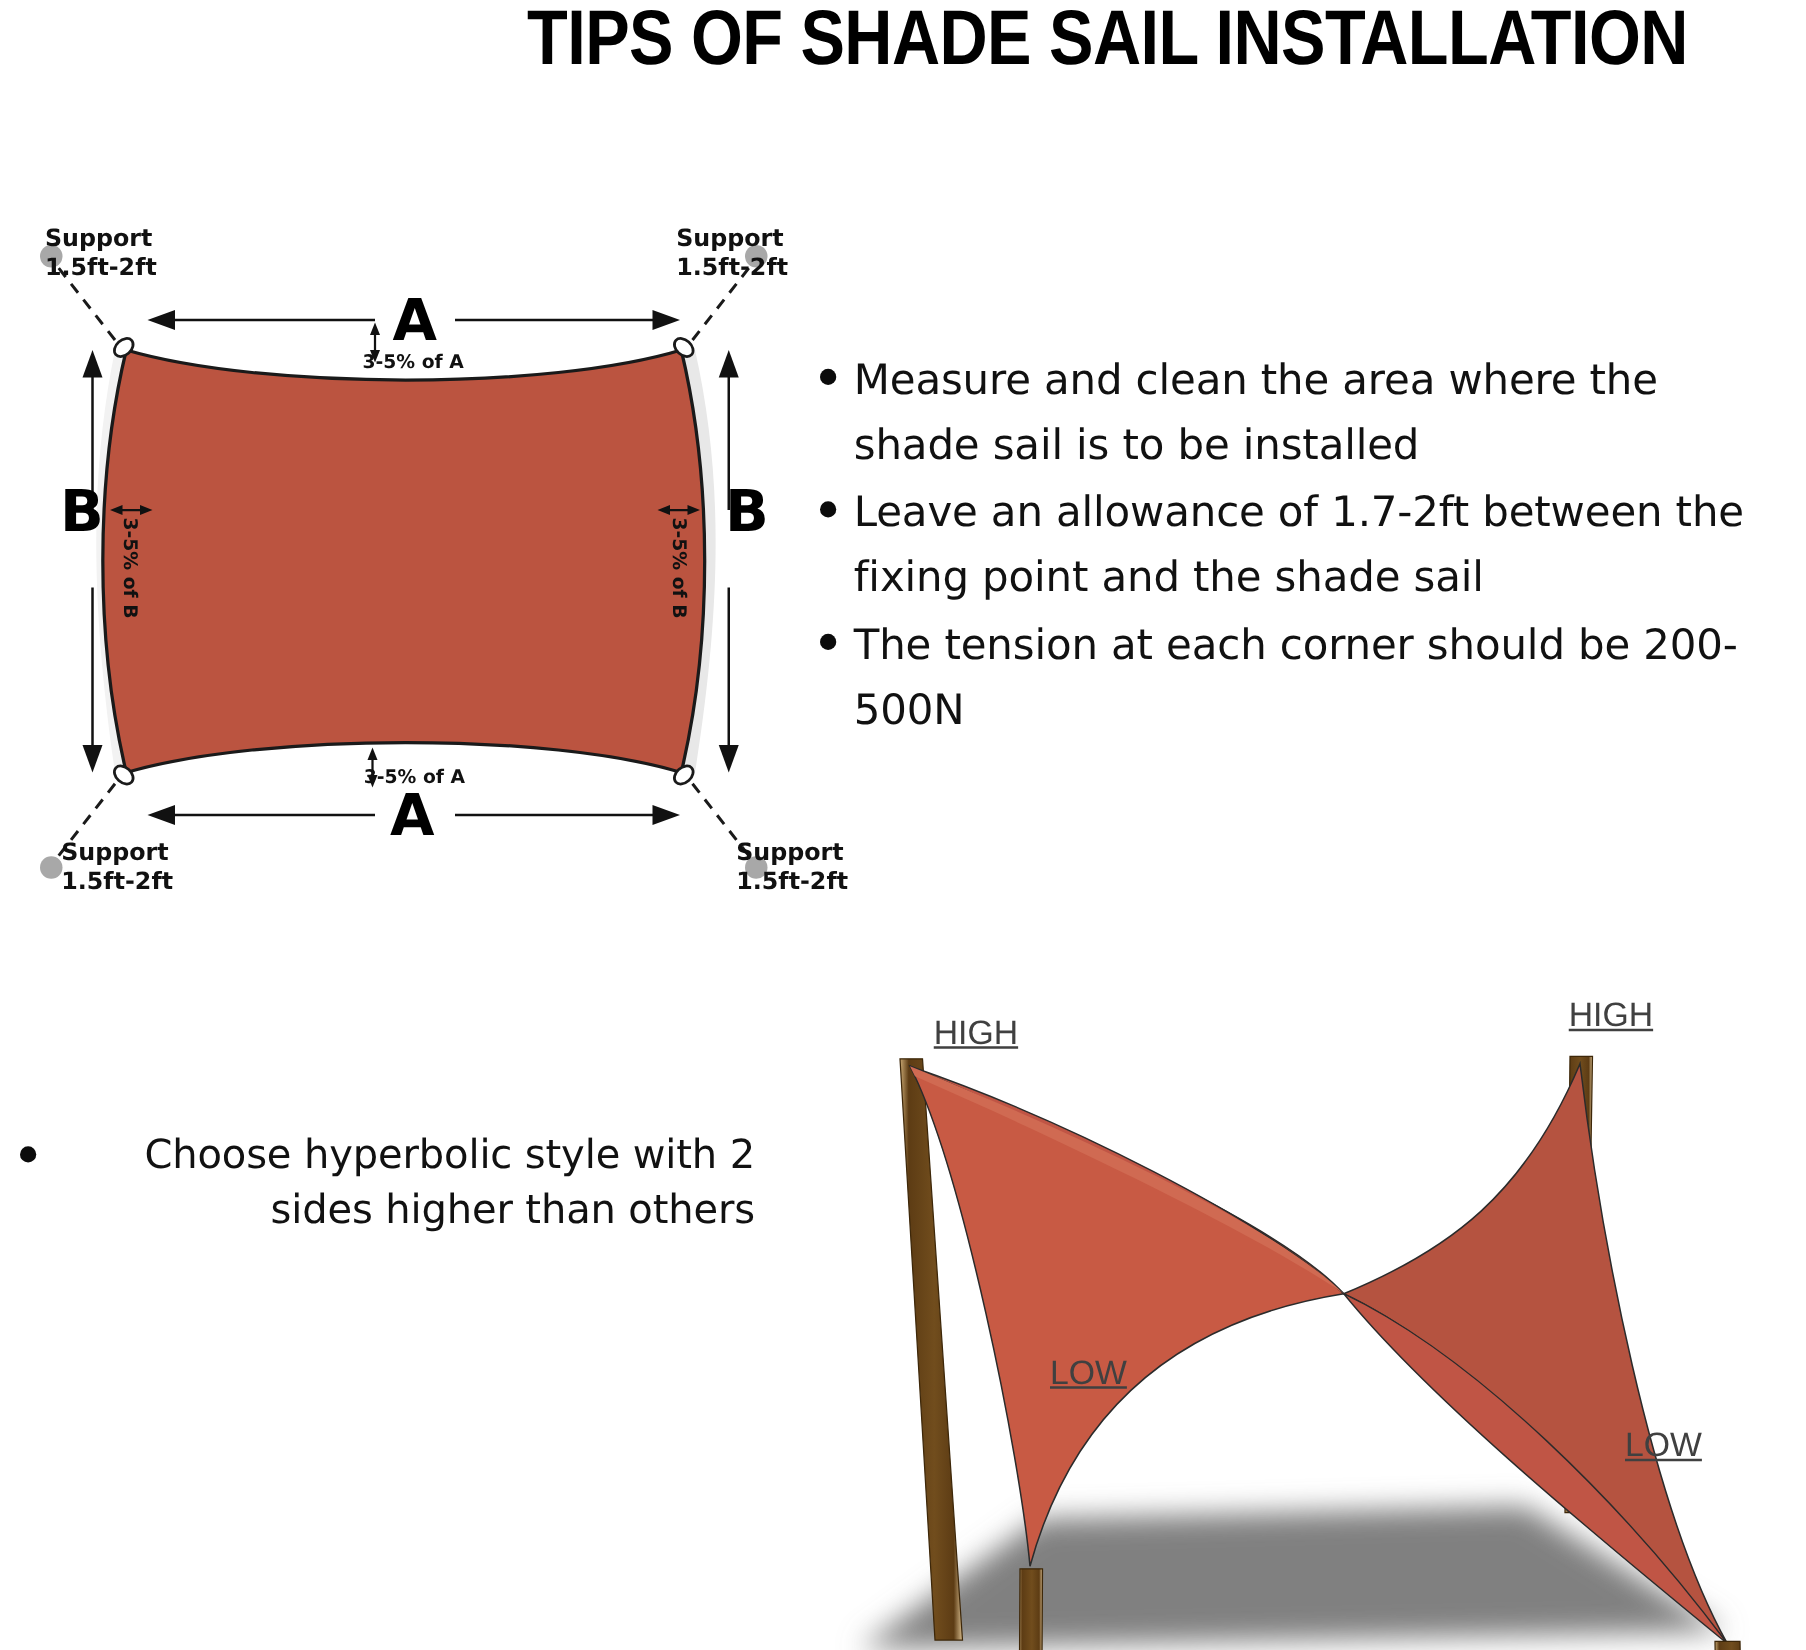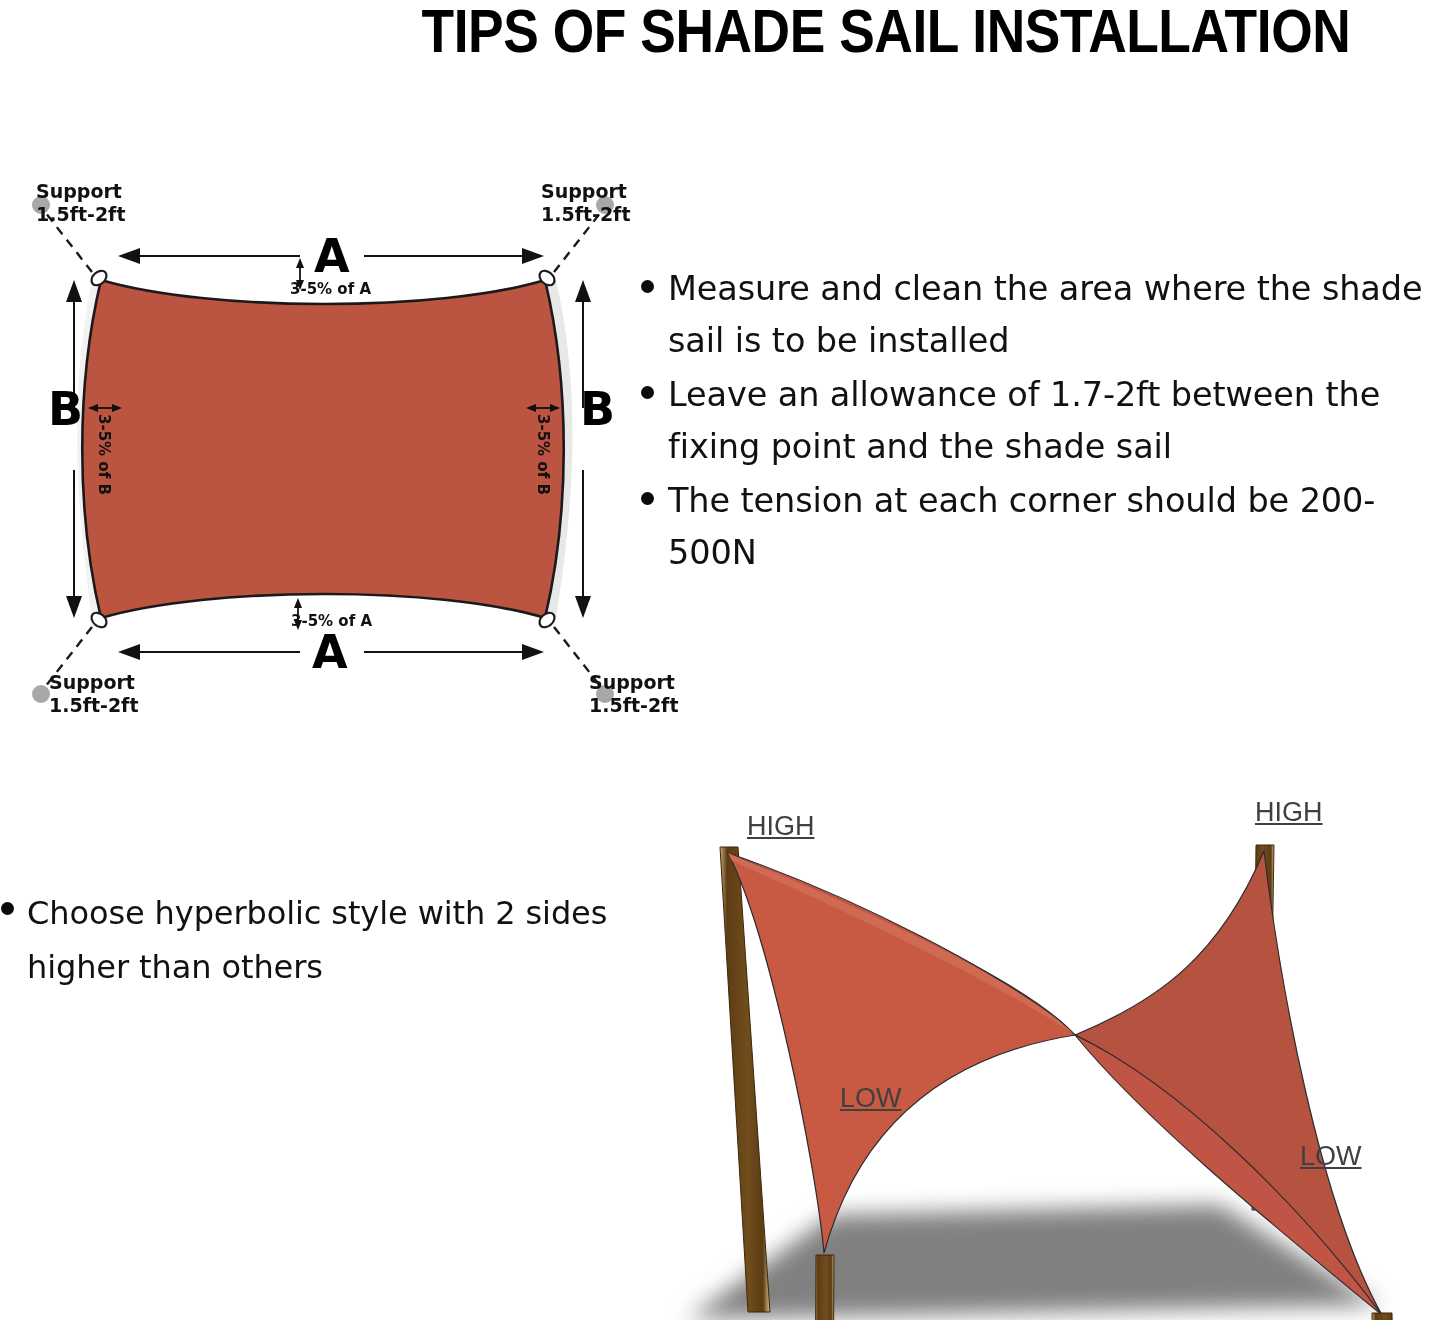--- a/index.html
+++ b/index.html
@@ -43,21 +43,21 @@
   .panel { position: absolute; }
 
   #rect-diagram-panel { left: 0px;   top: 150px; width: 660px; height: 600px; }
   #tips-list-panel    { left: 640px; top: 262px; width: 805px; height: 400px; }
   #hyper-list-panel   { left: 0px;   top: 885px; width: 620px; height: 340px; }
   #hyper-diagram-panel{ left: 620px; top: 785px; width: 825px; height: 535px; }
 
   
   ul.bullets {
     list-style: none;
-    margin: 1px;
+    margin: 16px;
     padding: 0;
   }
   ul.bullets li {
     position: relative;
     padding-left: 0;
     margin: 0 0 4px 0;
     display: flex;
     align-items: flex-start;
   }
   .bullet-dot {
@@ -79,22 +79,23 @@
     font-size: 33.5px;
     line-height: 52px;
     letter-spacing: -0.1px;
   }
   #tips-list-panel li { margin-bottom: 2px; }
 
   
   #hyper-list-panel .bullet-dot { margin-top: 16px; margin-right: 13px; }
   #hyper-list-panel .bullet-text {
     font-size: 32px;
-    line-height: 54px;
+    line-height: 44px;
     letter-spacing: -0.1px;
+    text-align: right;
   }
   #hyper-list-panel li { margin-bottom: 2px; }
 
   
   .dim-letter {
     position: absolute;
     font-family: "DejaVu Sans", sans-serif;
     font-weight: bold;
     font-size: 46px;
     line-height: 46px;

